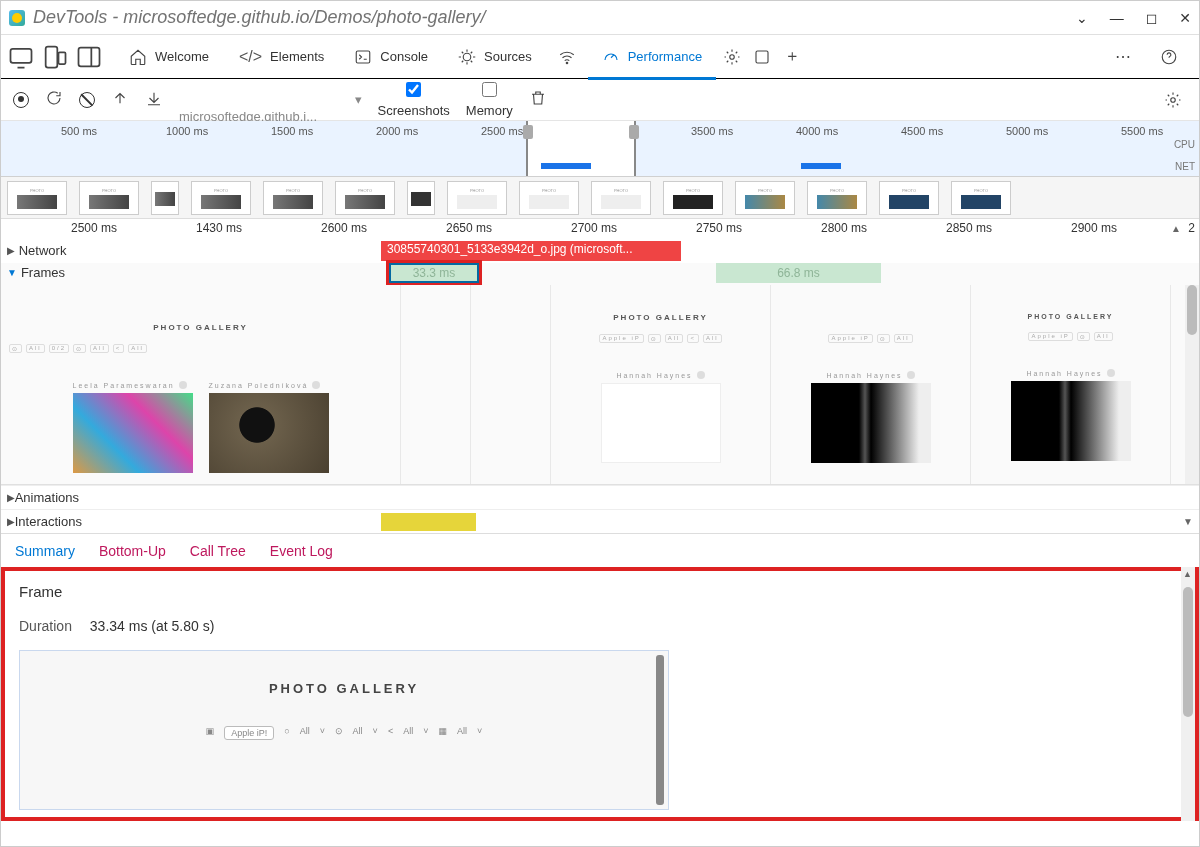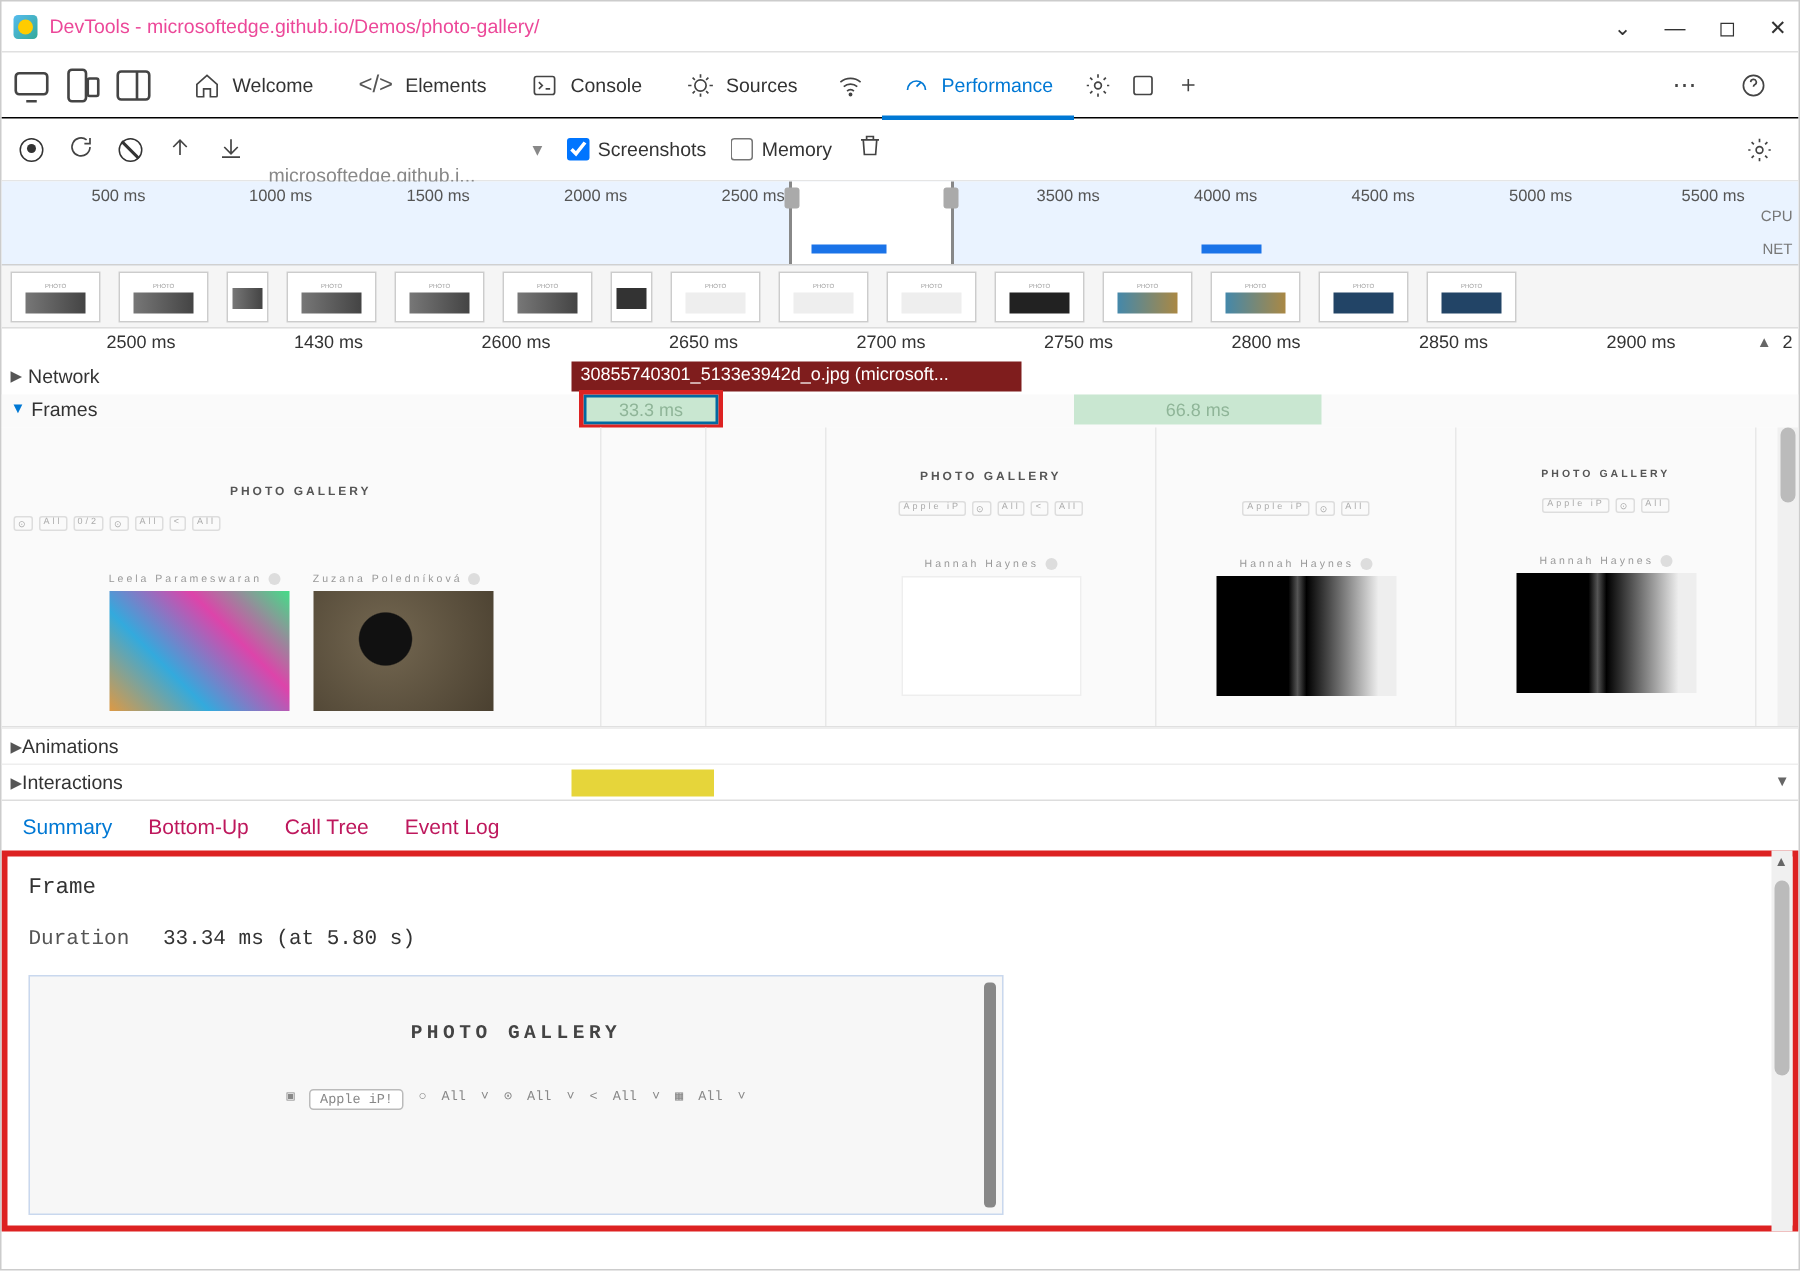--- a/index.html
+++ b/index.html
@@ -2,21 +2,21 @@
 <html><head>
 <meta charset="utf-8">
 <style>
 * { box-sizing: border-box; margin: 0; padding: 0; }
 body { font-family: "Segoe UI", Arial, sans-serif; font-size: 13px; color: #333; background: #fff; width: 1200px; height: 847px; overflow: hidden; position: relative; border: 1px solid #ccc; }
 
 
 .titlebar { height: 34px; display: flex; align-items: center; padding: 0 8px; border-bottom: 1px solid #e0e0e0; }
 .titlebar .favicon { width: 16px; height: 16px; background: linear-gradient(135deg,#5be 0%,#3a9 100%); border-radius: 3px; margin-right: 8px; position: relative; }
 .titlebar .favicon::after { content: ""; position: absolute; inset: 3px; background: #ffcc00; border-radius: 50%; }
-.titlebar .title { flex: 1; font-size: 13px; color: #ec4899; }
+.titlebar .title { flex: 1; font-size: 18px; color: #737373; font-style: italic; }
 .win-controls { display: flex; gap: 22px; align-items: center; margin-left: auto; }
 .win-controls span { font-size: 14px; color: #333; cursor: default; }
 
 
 .tabsbar { height: 44px; display: flex; align-items: center; border-bottom: 1px solid #000000; padding: 0 6px; gap: 2px; }
 .tabsbar .devgroup { display: flex; gap: 6px; margin-right: 10px; }
 .tabsbar .devgroup .ic { width: 28px; height: 28px; display: flex; align-items: center; justify-content: center; border-radius: 3px; }
 .tab { display: flex; align-items: center; gap: 8px; padding: 6px 14px; color: #333; border-radius: 2px; position: relative; }
 .tab .ic { font-size: 16px; color: #555; }
 .tab.active { color: #0078d4; }
@@ -24,21 +24,21 @@
 .tabsbar .right { margin-left: auto; display: flex; gap: 18px; align-items: center; padding-right: 10px;}
 .icbtn { width: 28px; height: 28px; display: flex; align-items: center; justify-content: center; font-size: 16px; color: #444; }
 
 
 .toolbar { height: 42px; display: flex; align-items: center; gap: 16px; padding: 0 12px; border-bottom: 1px solid #e5e5e5; }
 .circ { width: 16px; height: 16px; border: 1.5px solid #333; border-radius: 50%; }
 .circ.dot::after { content: ""; display: block; width: 6px; height: 6px; background: #333; border-radius: 50%; margin: 3.5px auto; }
 .forbid { width: 16px; height: 16px; border: 1.5px solid #333; border-radius: 50%; position: relative; }
 .forbid::after { content: ""; position: absolute; left: -1px; top: 6px; width: 16px; height: 1.5px; background:#333; transform: rotate(45deg); }
 .url { color: #888; font-size: 13px; min-width: 160px; margin-top: 33px; }
-.check { display: flex; align-items: center; gap: 6px; }
+.check { display: flex; align-items: center; gap: 6px; flex-direction: column; }
 .check input { width: 15px; height: 15px; }
 .trash { font-size: 16px; color: #555; }
 
 
 .overview { height: 56px; background: #eaf3ff; position: relative; border-bottom: 1px solid #d0d0d0; }
 .ov-labels { position: absolute; top: 0; left: 0; right: 0; font-size: 11px; color: #555; }
 .ov-tick { position: absolute; top: 4px; }
 .ov-side { position: absolute; right: 4px; font-size: 10px; color: #777; }
 .ov-sel { position: absolute; top: 0; bottom: 0; background: #fff; border-left: 2px solid #888; border-right: 2px solid #888; }
 .ov-handle { position: absolute; top: 4px; width: 10px; height: 14px; background: #aaa; border-radius: 2px; }
@@ -54,21 +54,21 @@
 .detailruler { height: 22px; position: relative; font-size: 12px; color: #333; }
 .detailruler .dtick { position: absolute; top: 2px; }
 .dr-right { position: absolute; right: 4px; top: 2px; font-size: 12px;}
 .arrowup { position: absolute; right: 18px; top: 4px; font-size: 10px; color: #666;}
 
 
 .tracks { font-size: 13px; }
 .trackhead { display: flex; align-items: center; gap: 4px; padding: 2px 6px; }
 .tri { font-size: 10px; color: #555; }
 .networkrow { height: 22px; position: relative; }
-.netbar { position: absolute; top: 0; height: 20px; background: #7f1d1d; color: #fff; font-size: 12px; padding: 1px 6px; overflow: hidden; white-space: nowrap; }
+.netbar { position: absolute; top: 0; height: 20px; background: #ef4444; color: #fff; font-size: 12px; padding: 1px 6px; overflow: hidden; white-space: nowrap; }
 
 .framesrow { height: 22px; position: relative; background:#fafafa; }
 .framebar { position: absolute; top: 0; height: 20px; background: #c9e7d1; color: #8fb598; font-size: 12px; text-align: center; display: flex; align-items: center; justify-content: center; }
 .framebar.selected { border: 2px solid #0369a1; outline: 3px solid #d22; }
 
 
 .filmstrip { height: 200px; background: #fafafa; display: flex; border-bottom: 1px solid #e0e0e0; position:relative;}
 .film { flex: 0 0 auto; border-right: 1px solid #e8e8e8; padding: 10px 8px 4px; display: flex; flex-direction: column; align-items: center; font-size: 8px; color: #999; letter-spacing: 2px; }
 .film .pgtitle { font-size: 8px; font-weight: bold; color: #555; margin: 18px 0 12px; letter-spacing: 2px;}
 .film .filters { font-size: 6px; color: #aaa; margin-bottom: 28px; display:flex; gap:4px;}
@@ -87,21 +87,21 @@
 .row { height: 24px; display: flex; align-items: center; padding: 0 6px; border-top: 1px solid #eee; position:relative;}
 .row .bar { position:absolute; top:3px; height:18px; background:#e6d53a;}
 .row .arrowdn { position:absolute; right:6px; font-size:10px; color:#666;}
 
 
 .bottomtabs { height: 34px; display: flex; align-items: center; gap: 24px; padding: 0 14px; border-top: 1px solid #ddd; font-size: 14px; }
 .bottomtabs .bt { color: #be185d; }
 .bottomtabs .bt.active { color: #0078d4; }
 
 
-.details { padding: 12px 14px; border: 4px solid #d22; border-top-width: 4px; position: relative; height: 254px; font-family: Liberation Mono, monospace;}
+.details { padding: 12px 14px; border: 4px solid #d22; border-top-width: 4px; position: relative; height: 254px;}
 .details h3 { font-size: 15px; font-weight: normal; margin-bottom: 18px; }
 .details .kv { font-size: 14px; color: #333; margin-bottom: 16px;}
 .details .kv .k { color: #555; margin-right: 14px;}
 .preview { width: 650px; height: 160px; border: 1px solid #c9d8ee; background: #f7f7f7; position: relative; padding: 30px 0 0 0; overflow:hidden;}
 .preview .pgtitle { text-align: center; font-size: 13px; letter-spacing: 3px; font-weight: bold; color: #444; margin-bottom: 30px;}
 .preview .filters { display: flex; justify-content: center; gap: 10px; font-size: 9px; color: #888;}
 .preview .filters .pill { border: 1px solid #bbb; border-radius: 3px; padding: 1px 6px; background: #fff;}
 .preview .psb { position: absolute; right: 4px; top: 4px; bottom: 4px; width: 8px; background: #888; border-radius: 3px;}
 .details-scroll { position:absolute; right:2px; top:0; bottom:0; width:14px; background:#f0f0f0; }
 .details-scroll .sthumb { position:absolute; left:2px; right:2px; top:20px; height:130px; background:#bbb; border-radius:6px;}

